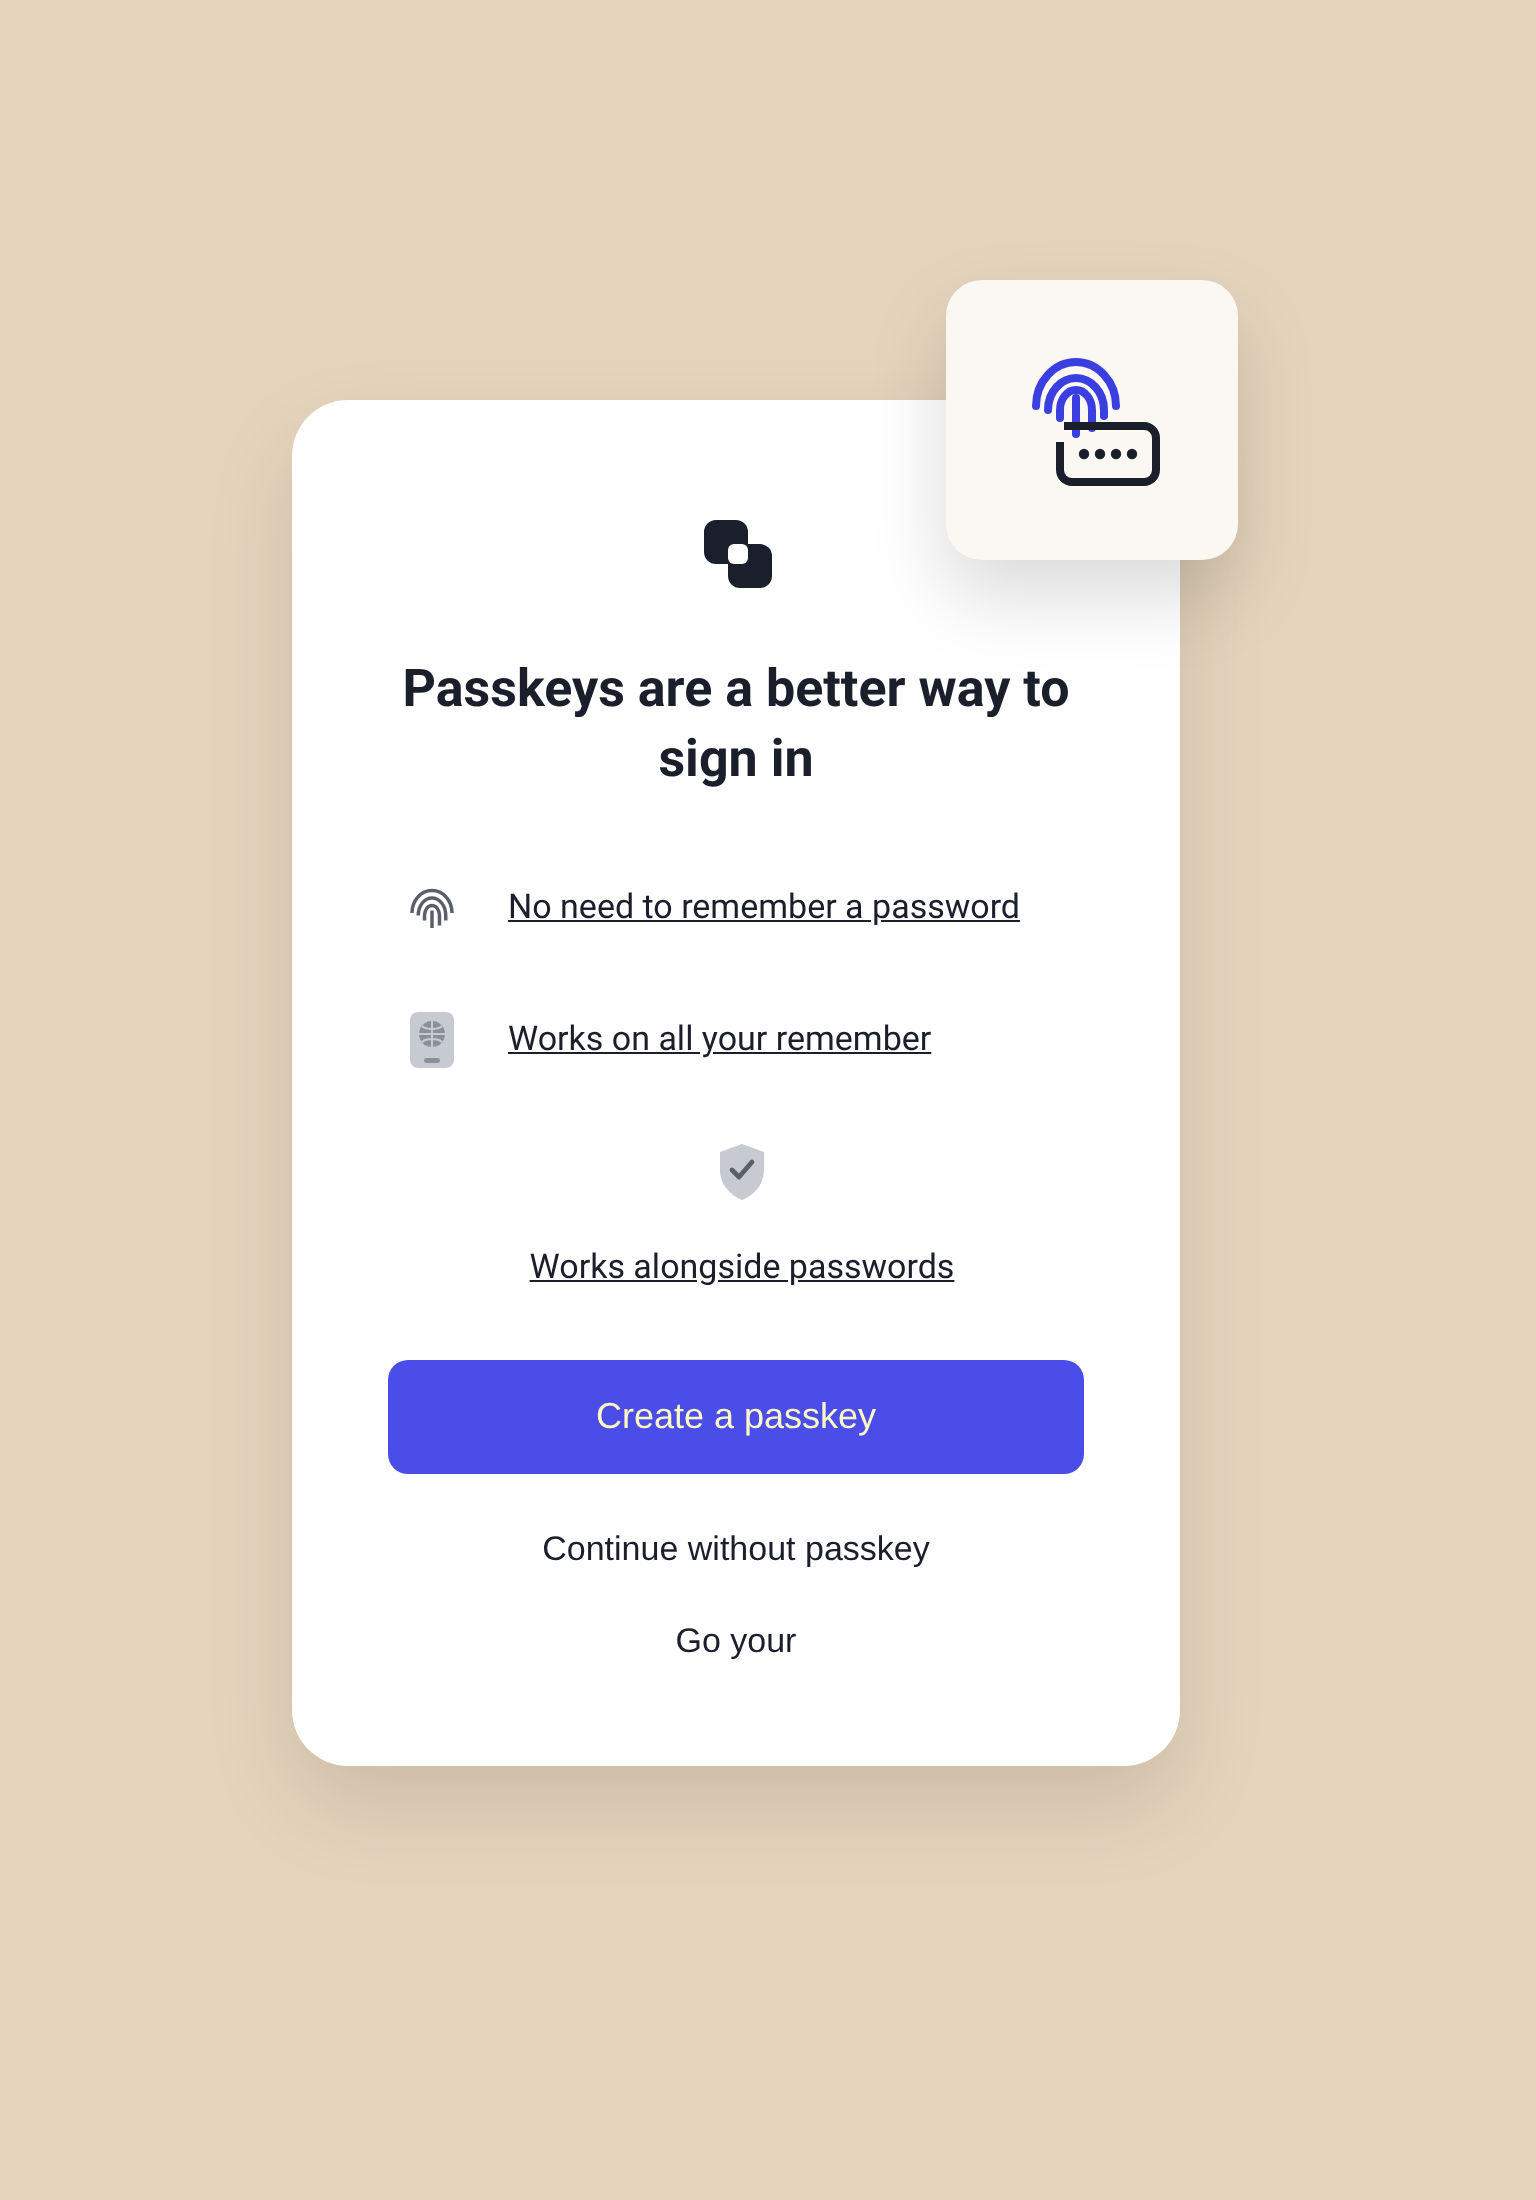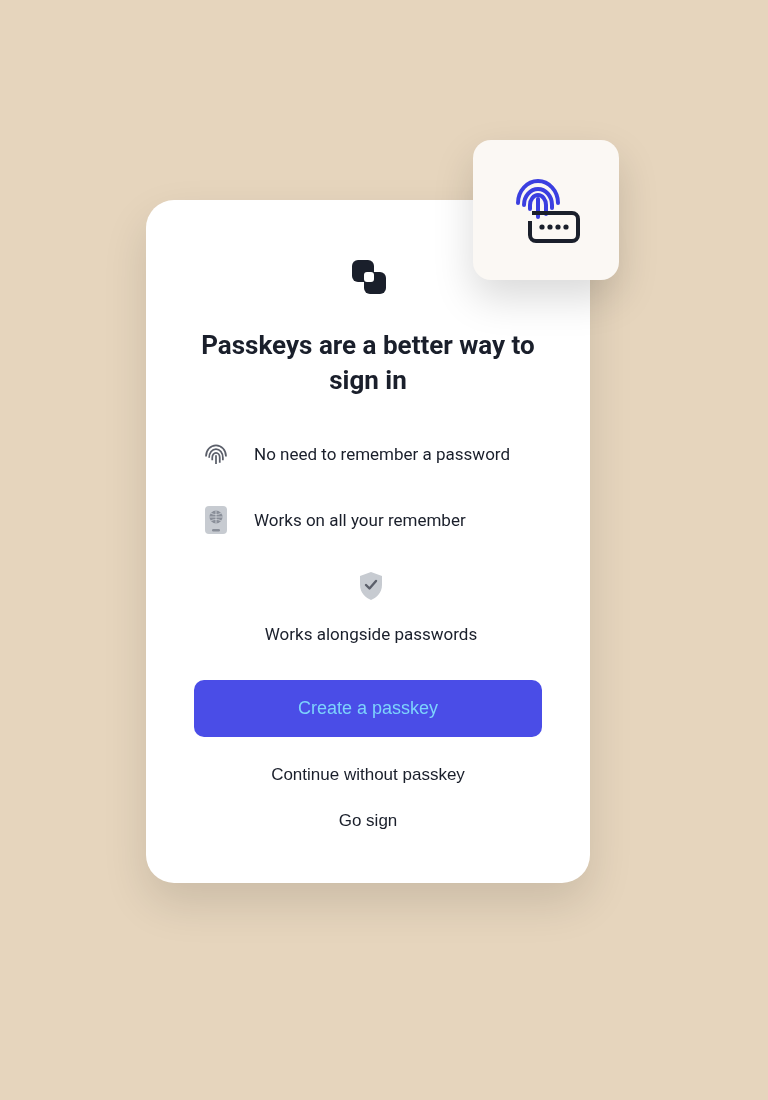--- a/index.html
+++ b/index.html
@@ -29,20 +29,21 @@
     font-size: 26px;
     font-weight: 700;
     text-align: center;
     line-height: 1.35;
     color: #1a1f2b;
     margin-bottom: 40px;
   }
   .benefits {
     margin-bottom: 36px;
     padding-left: 6px;
+    text-decoration: underline;
   }
   .benefit {
     display: flex;
     align-items: center;
     gap: 22px;
     margin-bottom: 34px;
   }
   .benefit:last-child { margin-bottom: 0; flex-direction: column; }
   .benefit-icon {
     width: 32px;
@@ -53,21 +54,21 @@
     justify-content: center;
   }
   .benefit-text {
     font-size: 17px;
     color: #1a1f2b;
   }
   .primary-btn {
     display: block;
     width: 100%;
     background: #4a4de7;
-    color: #7dd3fc;
+    color: #fef9c3;
     border: none;
     border-radius: 10px;
     padding: 18px 0;
     font-size: 18px;
     font-weight: 500;
     cursor: pointer;
     text-align: center;
     margin-bottom: 28px;
   }
   .secondary-link {
@@ -144,21 +145,21 @@
           <path d="M10 15 L13.5 18.5 L20 11" stroke="#5b5f6a" stroke-width="2.4" fill="none" stroke-linecap="round" stroke-linejoin="round"></path>
         </svg>
       </span>
       <span class="benefit-text">Works alongside passwords</span>
     </div>
 
   </div>
 
   <button class="primary-btn">Create a passkey</button>
   <button class="secondary-link">Continue without passkey</button>
-  <button class="secondary-link">Go sign</button>
+  <button class="secondary-link">Go your</button>
 
 </div>
 
 <div class="badge">
   <svg width="88" height="82" viewBox="0 0 88 82">
     <g stroke="#3b3fe0" stroke-width="4" fill="none" stroke-linecap="round">
       <path d="M16 34c0-12 9-22 20-22s20 10 20 22"></path>
       <path d="M22 36c0-9 6.5-16 14-16s14 7 14 16v3"></path>
       <path d="M28 40v-4c0-5.5 3.6-10 8-10s8 4.5 8 10v9"></path>
       <path d="M36 30v18"></path>

